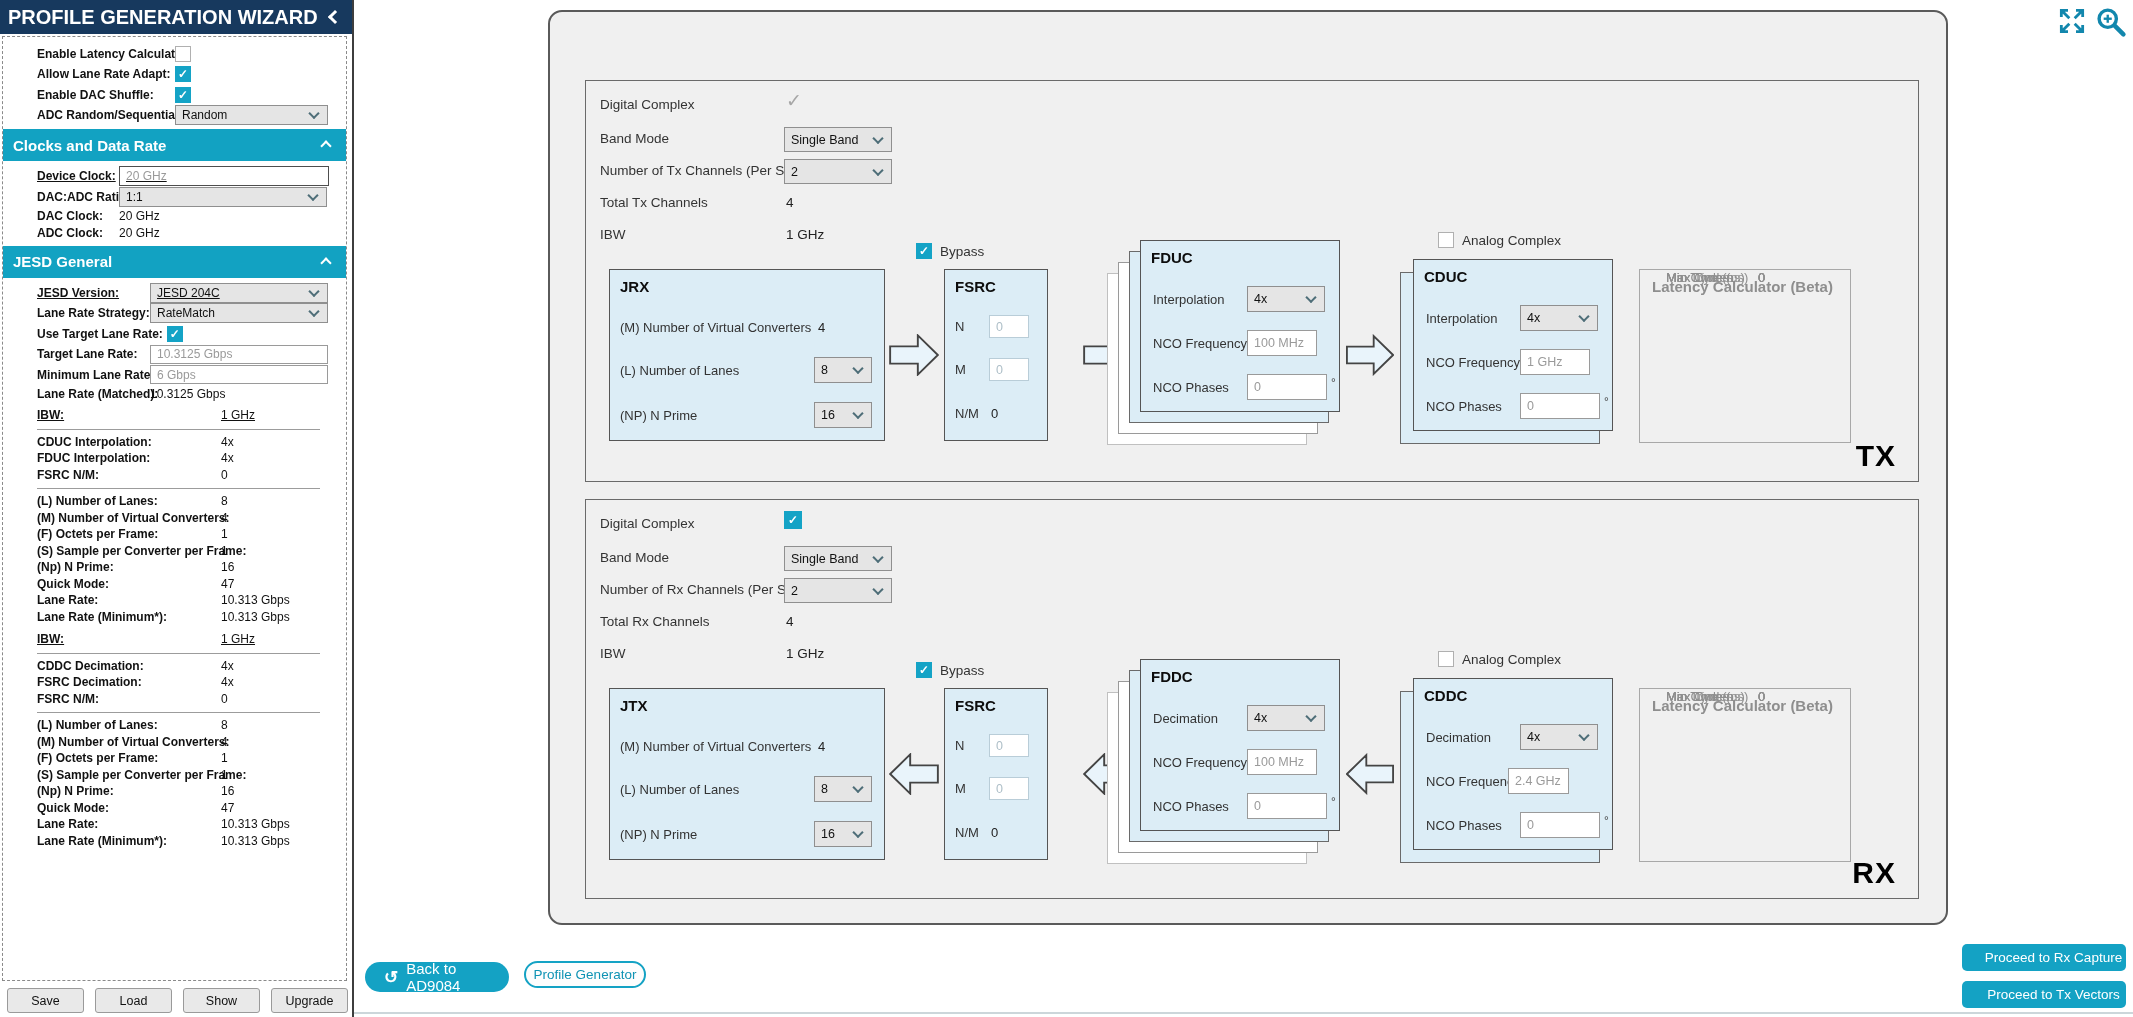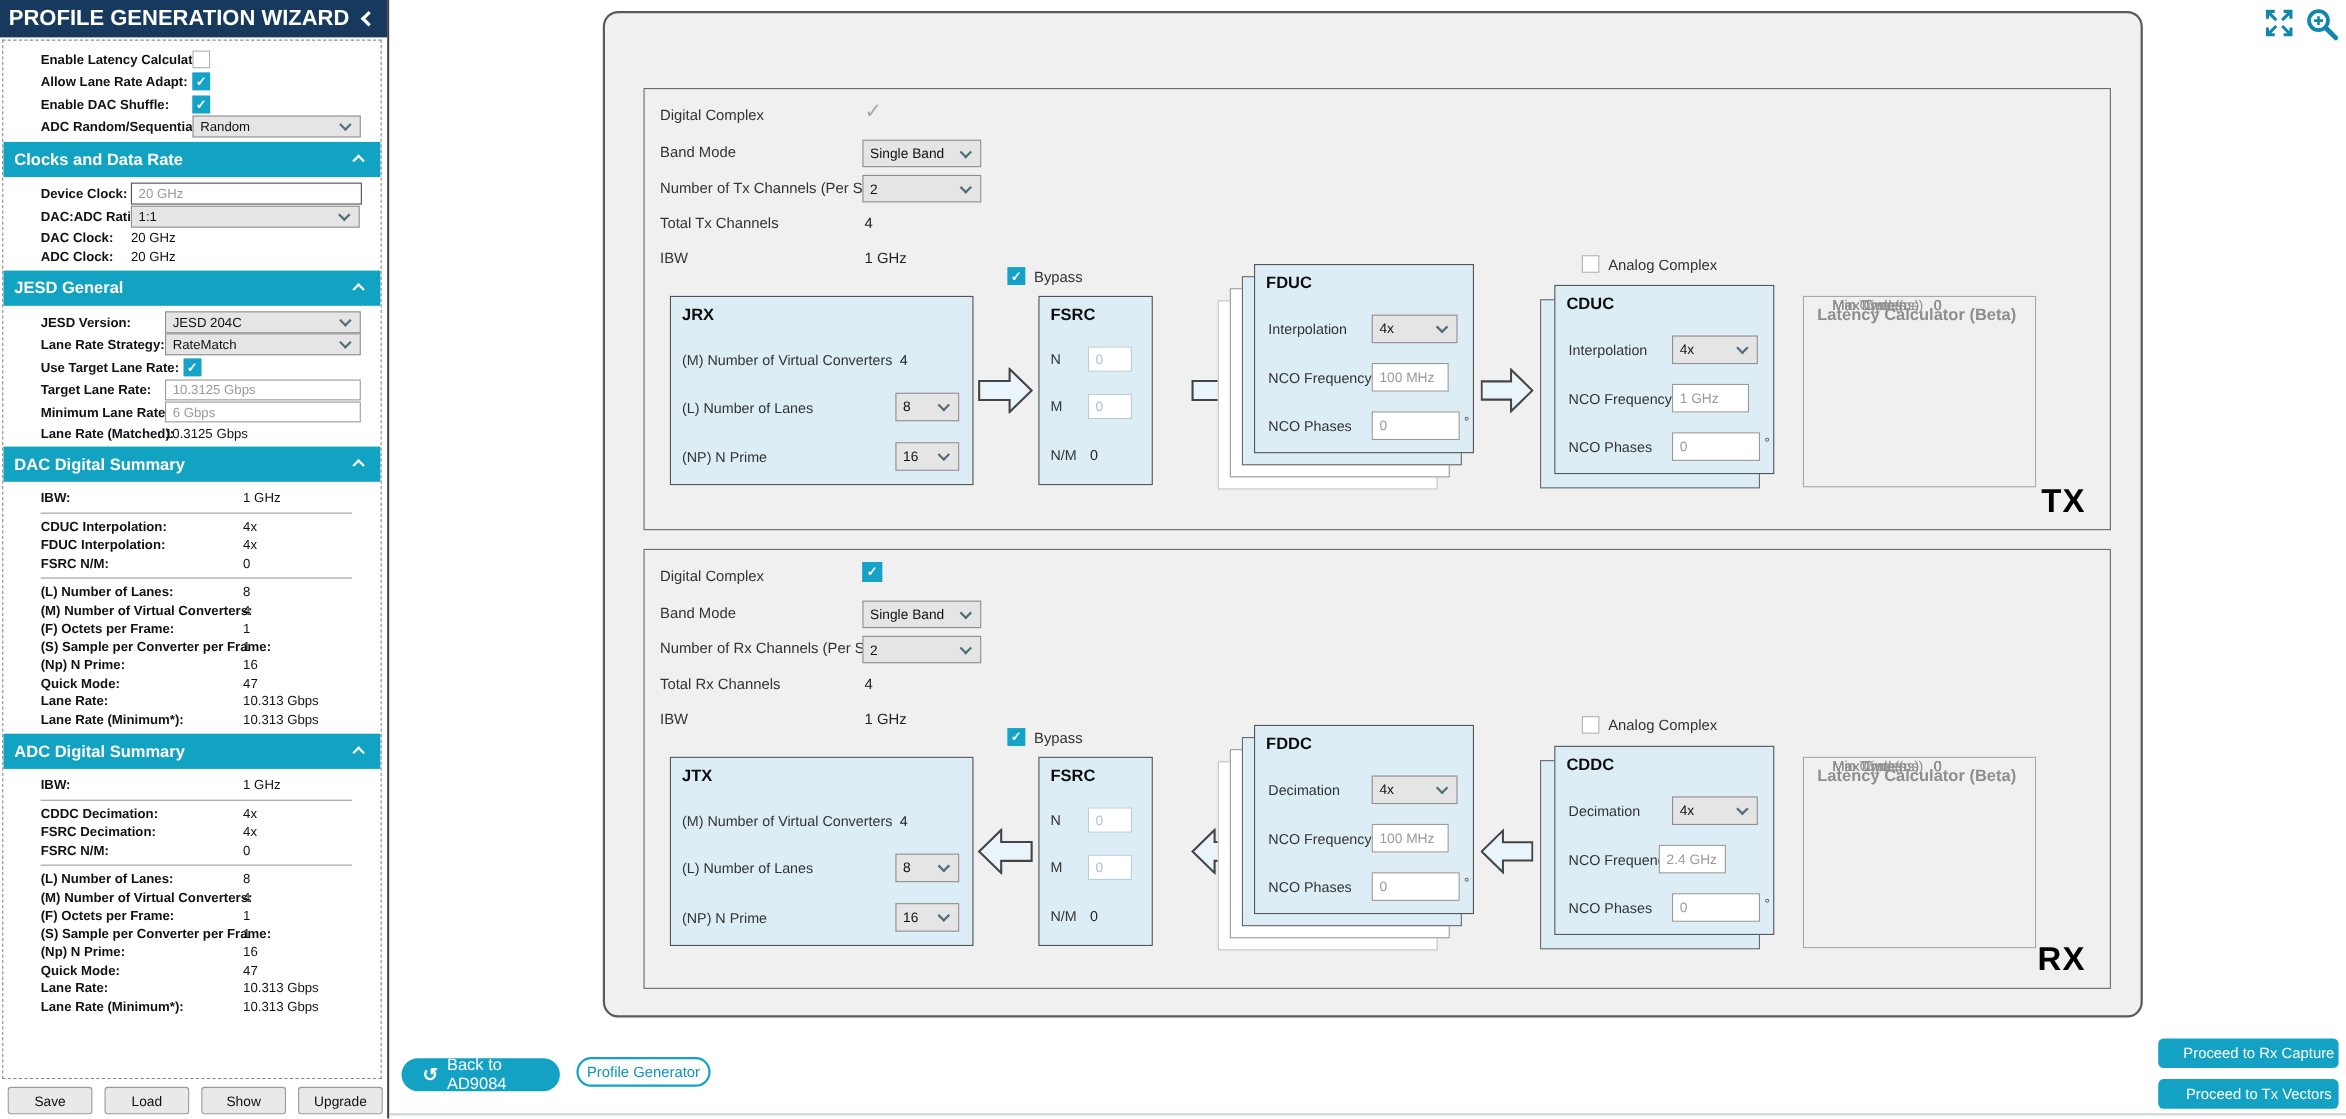--- a/index.html
+++ b/index.html
@@ -9,21 +9,21 @@
   
   .sidebar { position: absolute; left: 0; top: 0; width: 354px; height: 1017px; background: #fff; border-right: 2px solid #3e3e3e; }
   .sb-header { height: 34px; background: #17395e; color: #fff; display: flex; align-items: center; justify-content: space-between; padding: 0 12px 0 8px; font-size: 20px; font-weight: 700; white-space: nowrap; overflow: hidden; }
   .chev-left { width: 10px; height: 10px; border-left: 3px solid #fff; border-bottom: 3px solid #fff; transform: rotate(45deg); flex: none; margin-left: 4px; }
   .sb-body { position: absolute; left: 2px; right: 5px; top: 36px; bottom: 36px; border: 1px dashed #8a8a8a; background: #fff; overflow: hidden; padding-top: 5px; }
   .sec-h { height: 32px; background: #12a2c2; color: #fff; display: flex; align-items: center; padding-left: 10px; font-size: 15px; font-weight: 700; margin-top: 5px; position: relative; cursor: pointer; }
   .chev-up { position: absolute; right: 16px; top: 13px; width: 8px; height: 8px; border-top: 2.5px solid #fff; border-right: 2.5px solid #fff; transform: rotate(-45deg); }
   .sb-row { display: flex; align-items: center; margin: 2.5px 0 2.5px 34px; height: 18px; font-size: 12px; color: #111; white-space: nowrap; }
   .sb-row .lbl { font-weight: 700; }
   .w138 { width: 138px; flex: none; } .w82 { width: 82px; flex: none; } .w113 { width: 113px; flex: none; }
-  .mt6 { margin-top: 6px; }
+  .mt6 { margin-top: 6px; text-decoration: underline; }
   .cb { width: 16px; height: 16px; border: 1px solid #b0b0b0; background: #fff; display: flex; align-items: center; justify-content: center; flex: none; cursor: pointer; }
   .cb.checked { background: #14a3c6; border-color: #14a3c6; }
   .cb.checked::after { content: "✓"; color: #fff; font-size: 12px; font-weight: 700; line-height: 1; }
   .dd { background: #e5e5e5; border: 1px solid #8f8f8f; display: flex; align-items: center; position: relative; padding-left: 6px; font-size: 12px; color: #111; height: 20px; cursor: pointer; }
   .dd::after { content: ""; position: absolute; right: 9px; top: 50%; width: 6px; height: 6px; border-right: 2px solid #4e6e78; border-bottom: 2px solid #4e6e78; transform: translateY(-70%) rotate(45deg); }
   .dd.disabled { color: #a5a5a5; background: #ededed; border-color: #bdbdbd; }
   .dd.disabled::after { border-color: #b5b5b5; }
   .tin { border: 1px solid #9a9a9a; background: #fff; font-size: 12px; color: #9a9a9a; padding-left: 6px; height: 19px; font-family: inherit; outline: none; }
   .tin.dark { border-color: #4e4e4e; height: 20px; }
   .sum-row { display: flex; margin-left: 34px; height: 16.5px; font-size: 12px; align-items: center; white-space: nowrap; color: #111; }
@@ -150,24 +150,20 @@
       </div>
       <div class="sb-row">
         <span class="lbl w113">Minimum Lane Rate:</span>
         <input class="tin" style="width: 178px;" value="6 Gbps">
       </div>
       <div class="sb-row" style="height:15px">
         <span class="lbl w113">Lane Rate (Matched):</span>
         <span>10.3125 Gbps</span>
       </div>
 
-      <div class="sec-h">
-        <span>DAC Digital Summary</span>
-        <span class="chev-up"></span>
-      </div>
       <div class="sum-row mt6">
         <span class="lbl">IBW:</span>
         <span>1 GHz</span>
       </div>
       <hr class="sum-sep">
       <div>
 
           <div class="sum-row">
             <span class="lbl">CDUC Interpolation:</span>
             <span>4x</span>
@@ -220,24 +216,20 @@
             <span class="lbl">Lane Rate:</span>
             <span>10.313 Gbps</span>
           </div>
 
           <div class="sum-row">
             <span class="lbl">Lane Rate (Minimum*):</span>
             <span>10.313 Gbps</span>
           </div>
         </div>
 
-      <div class="sec-h">
-        <span>ADC Digital Summary</span>
-        <span class="chev-up"></span>
-      </div>
       <div class="sum-row mt6">
         <span class="lbl">IBW:</span>
         <span>1 GHz</span>
       </div>
       <hr class="sum-sep">
       <div>
 
           <div class="sum-row">
             <span class="lbl">CDDC Decimation:</span>
             <span>4x</span>

